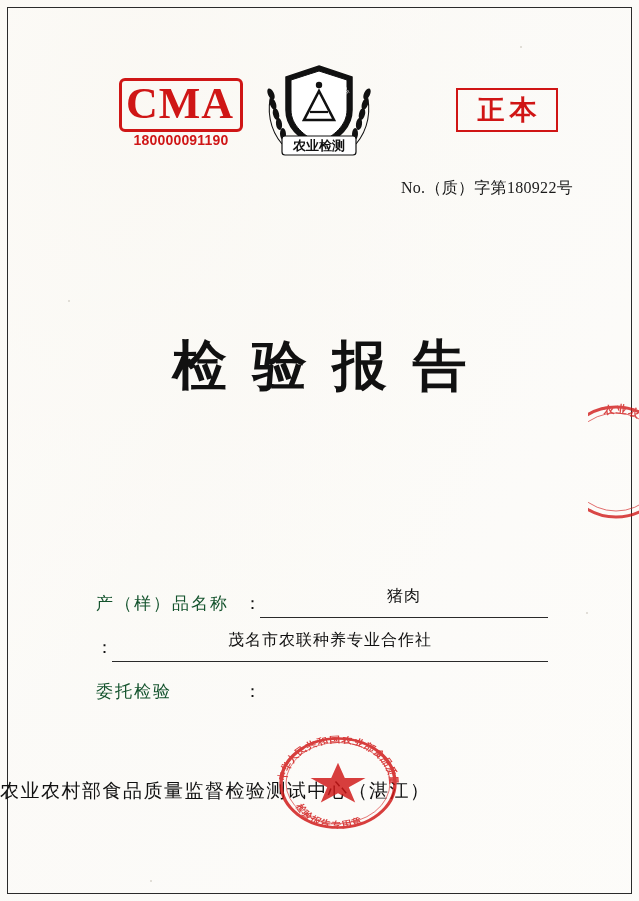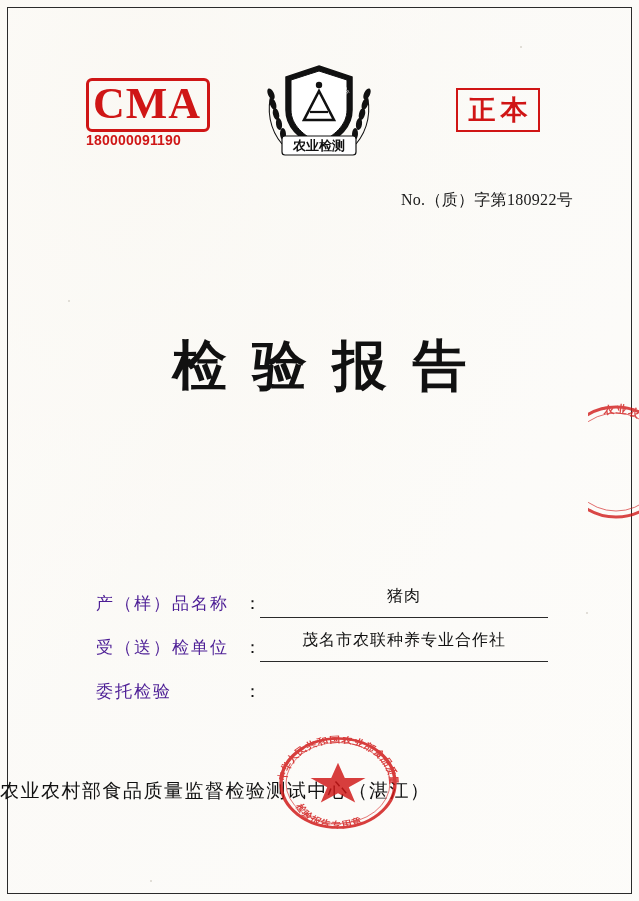--- a/index.html
+++ b/index.html
@@ -40,20 +40,21 @@
     bottom: 7px;
     border: 1px solid #2b2b2b;
   }
 
   
   .cma-block {
     position: absolute;
     left: 86px;
     top: 78px;
     width: 190px;
+    text-align: center;
   }
   .cma-logo {
     font-family: "Liberation Serif", serif;
     font-size: 44px;
     font-weight: bold;
     letter-spacing: 1px;
     color: #cf1616;
     line-height: 1;
     position: relative;
     display: inline-block;
@@ -78,21 +79,21 @@
     top: 58px;
     width: 122px;
     height: 104px;
   }
   .seal-emblem svg { display: block; }
 
   .zhengben {
     position: absolute;
     left: 456px;
     top: 88px;
-    width: 84px;
+    width: 102px;
     height: 44px;
     border: 2.5px solid #d01515;
     box-sizing: border-box;
   }
   .zhengben-inner {
     width: 100%;
     height: 100%;
     display: flex;
     align-items: center;
     justify-content: center;
@@ -100,21 +101,21 @@
     font-size: 27px;
     font-weight: bold;
     color: #d01515;
     letter-spacing: 5px;
     text-indent: 5px;
   }
 
   .report-no {
     position: absolute;
     right: 66px;
-    top: 190px;
+    top: 178px;
     font-size: 16px;
     color: #1a1a1a;
     font-family: "Liberation Serif", serif;
     letter-spacing: 0.3px;
     white-space: nowrap;
   }
 
   
   .doc-title {
     position: absolute;
@@ -139,21 +140,21 @@
   }
   .field-row {
     display: flex;
     align-items: flex-end;
     height: 36px;
     margin-bottom: 8px;
   }
   .field-label {
     width: 148px;
     font-size: 17px;
-    color: #4c1d95;
+    color: #14532d;
     letter-spacing: 2px;
     white-space: nowrap;
     font-family: "Liberation Serif", serif;
     padding-bottom: 3px;
   }
   .field-colon {
     width: 16px;
     font-size: 17px;
     color: #111;
     padding-bottom: 3px;
@@ -275,21 +276,20 @@
 
   <div class="fields">
     <div class="field-row">
       <div class="field-label">产（样）品名称</div>
       <div class="field-colon">：</div>
       <div class="field-value-wrap">
         <span class="field-value">猪肉</span>
       </div>
     </div>
     <div class="field-row">
-      <div class="field-label">受（送）检单位</div>
       <div class="field-colon">：</div>
       <div class="field-value-wrap">
         <span class="field-value">茂名市农联种养专业合作社</span>
       </div>
     </div>
     <div class="field-row">
       <div class="field-label">委托检验</div>
       <div class="field-colon">：</div>
     </div>
   </div>

